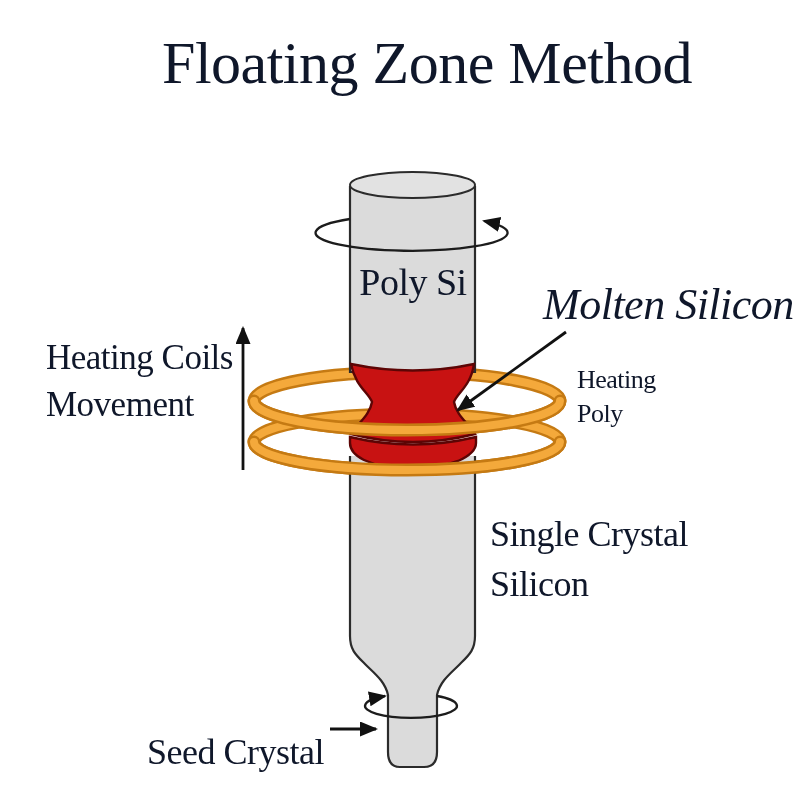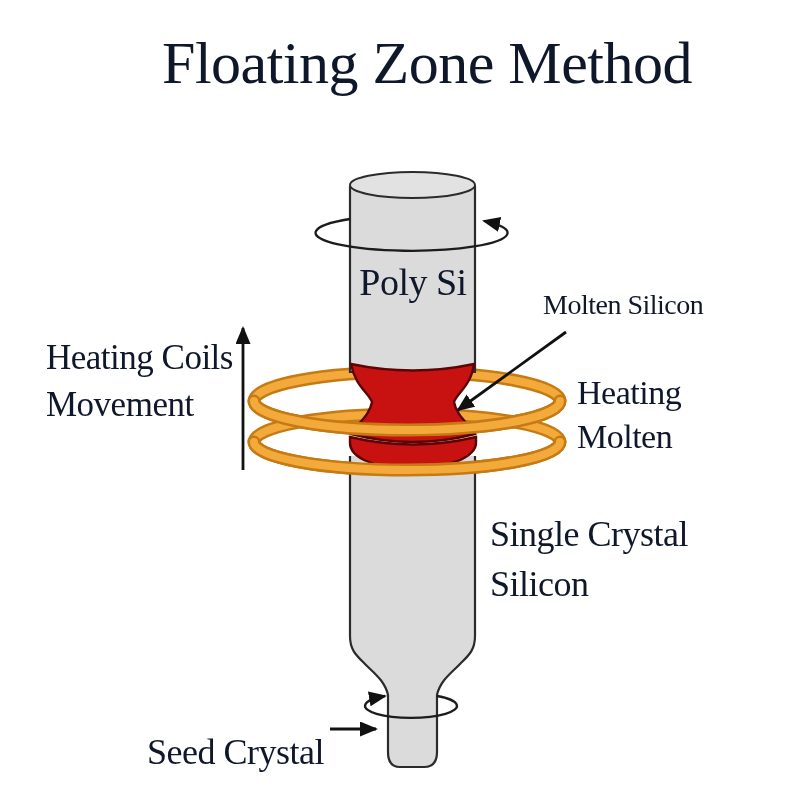--- a/index.html
+++ b/index.html
@@ -12,22 +12,22 @@
 
   .label { position:absolute; white-space:nowrap; letter-spacing:-0.5px; }
   .title {
     left:77px; top:30px; width:700px; text-align:center;
     font-size:60px; line-height:1.1;
   }
   .rod-label {
     left:350px; top:258px; width:126px; text-align:center;
     font-size:38px; line-height:1.27;
   }
-  .molten-label  { left:543px; top:289px; font-size:28px; }
-  .coils-label   { left:577px; top:371px; font-size:34px; line-height:1.3; }
+  .molten-label  { left:543px; top:279px; font-size:44px;font-style:italic; }
+  .coils-label   { left:577px; top:363px; font-size:26px; line-height:1.3; }
   .movement-label{ left:46px;  top:334px; font-size:35px; line-height:1.35; }
   .crystal-label { left:490px; top:509px; font-size:36px; line-height:1.39; }
   .seed-label    { left:147px; top:731px; font-size:36px; }
 
   
   .rod-outline   { stroke:#2b2b2b; stroke-width:2.2; }
   .cap-outline   { stroke:#2b2b2b; stroke-width:2;   }
   .red-shape     { stroke:#5c0505; stroke-width:2.4; }
   .coil-edge     { stroke:#c57a13; stroke-width:13;  fill:none; stroke-linecap:round; }
   .coil-core     { stroke:#f4a93b; stroke-width:8;   fill:none; stroke-linecap:round; }
@@ -91,21 +91,21 @@
   <div class="label title">Floating Zone Method</div>
 
   <div class="label rod-label">
     <div>Poly Si</div>
   </div>
 
   <div class="label molten-label">Molten Silicon</div>
 
   <div class="label coils-label">
     <div>Heating</div>
-    <div>Molten</div>
+    <div>Poly</div>
   </div>
 
   <div class="label movement-label">
     <div>Heating Coils</div>
     <div>Movement</div>
   </div>
 
   <div class="label crystal-label">
     <div>Single Crystal</div>
     <div>Silicon</div>

